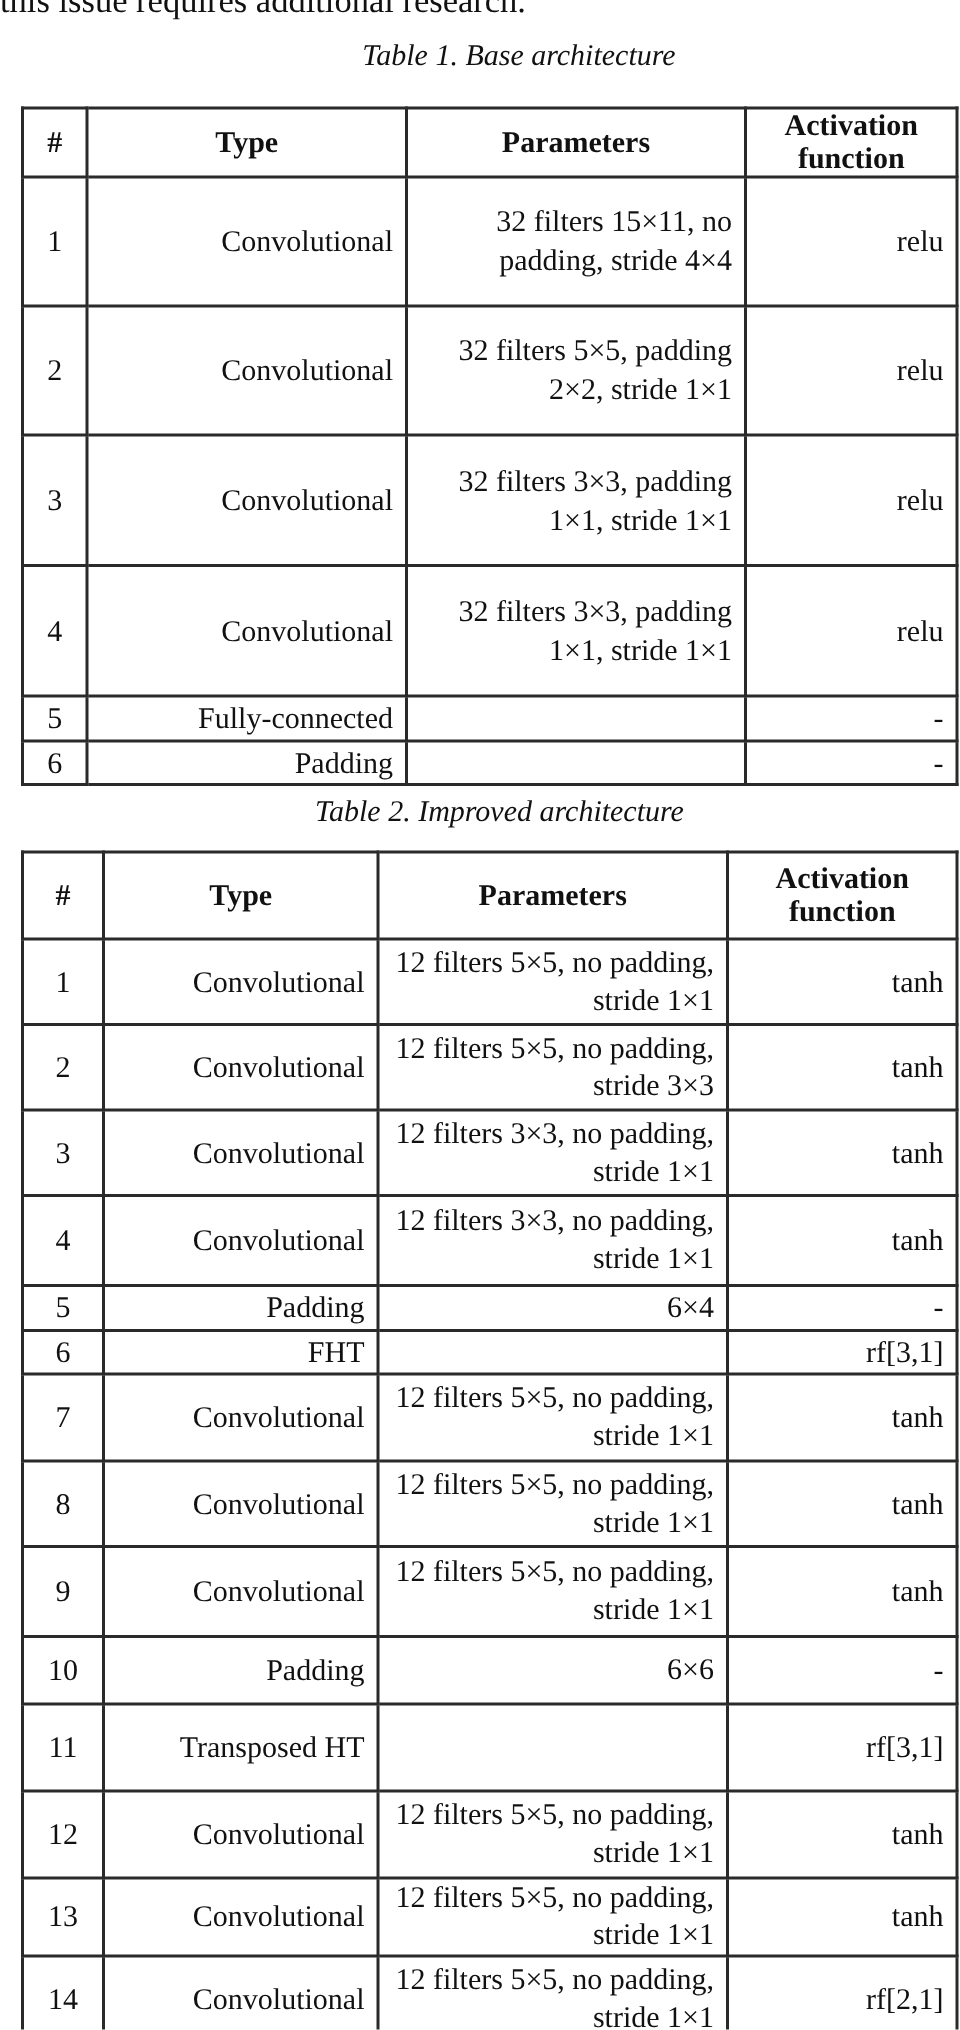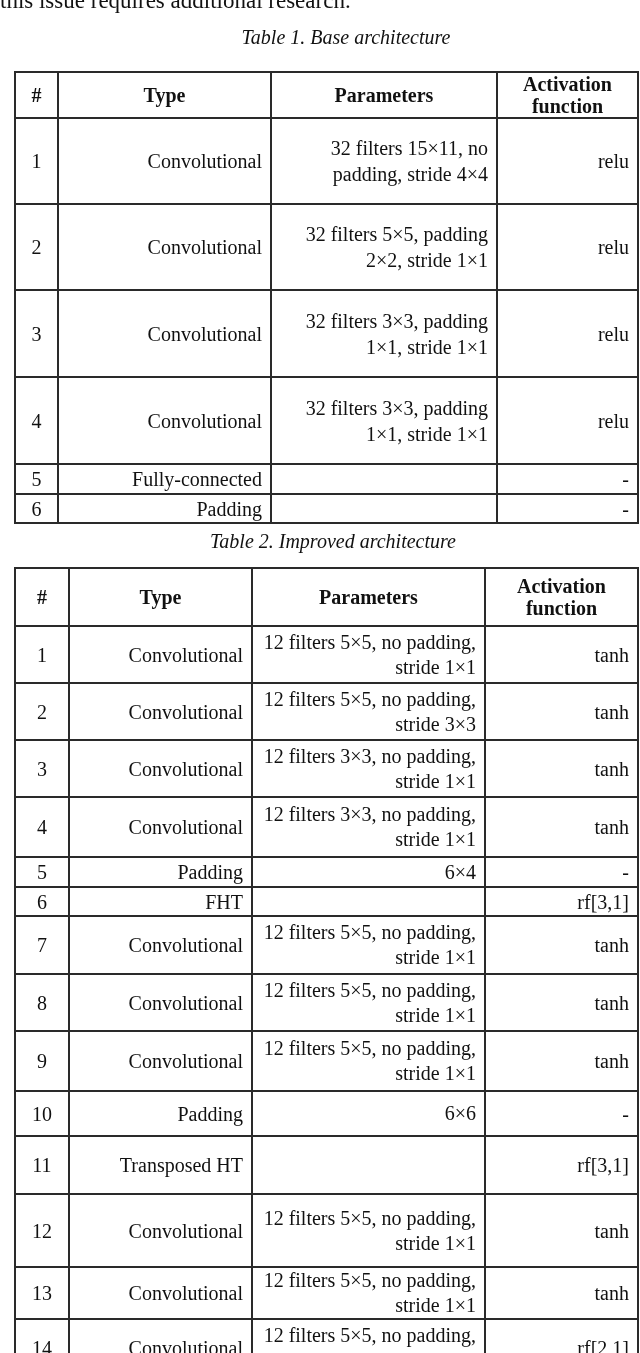--- a/index.html
+++ b/index.html
@@ -158,21 +158,21 @@
         <td class="r">Padding</td>
         <td class="r params2">6×6</td>
         <td class="r">-</td>
       </tr>
       <tr style="height: 58px;">
         <td class="num">11</td>
         <td class="r">Transposed HT</td>
         <td class="r params2"></td>
         <td class="r">rf[3,1]</td>
       </tr>
-      <tr style="height: 73px;">
+      <tr style="height: 58px;">
         <td class="num">12</td>
         <td class="r">Convolutional</td>
         <td class="r params2">12 filters 5×5, no padding, stride 1×1</td>
         <td class="r">tanh</td>
       </tr>
       <tr style="height: 48px;">
         <td class="num">13</td>
         <td class="r">Convolutional</td>
         <td class="r params2">12 filters 5×5, no padding, stride 1×1</td>
         <td class="r">tanh</td>

